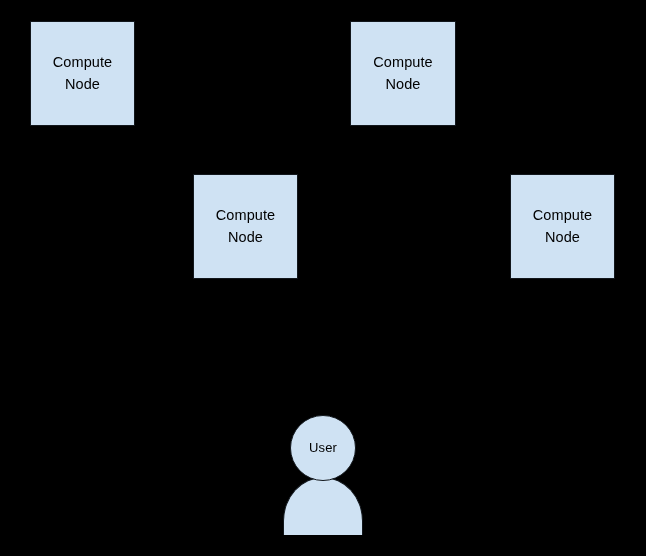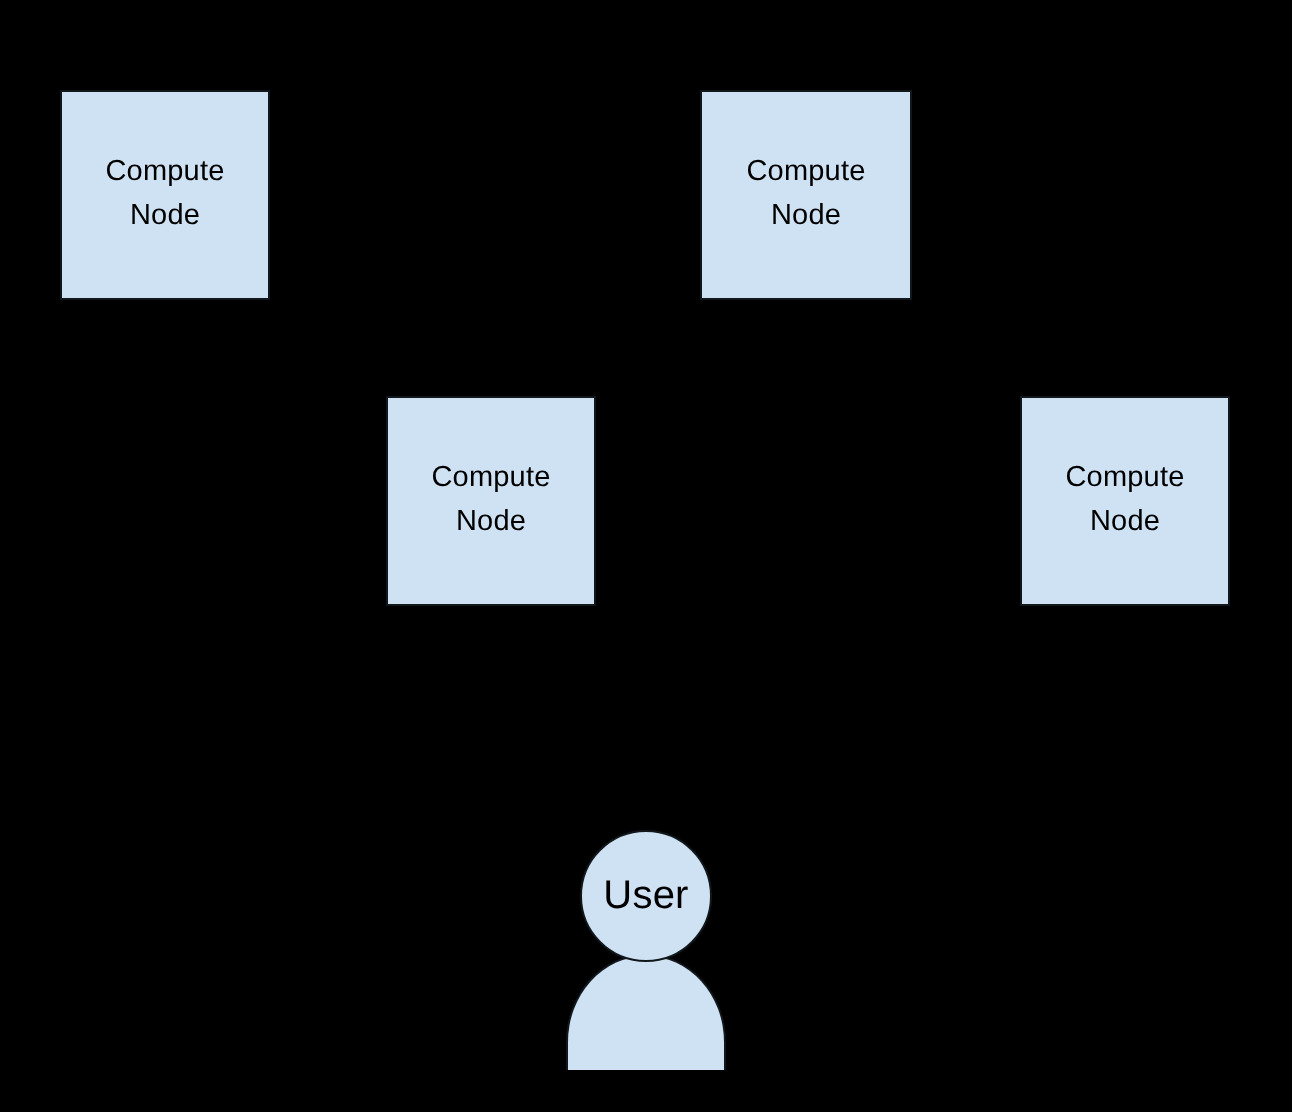--- a/index.html
+++ b/index.html
@@ -21,21 +21,20 @@
 
   
   .node-box {
     position: absolute;
     box-sizing: border-box;
     background: #cfe2f3;
     border: 1px solid #12171c;
     display: flex;
     align-items: center;
     justify-content: center;
-    margin-top: 24px;
   }
   .node-label {
     color: #000000;
     font-size: 14.5px;
     line-height: 1.45;
     text-align: center;
     white-space: pre-line;
     letter-spacing: 0.1px;
     font-family: "Liberation Sans", "DejaVu Sans", sans-serif;
   }
@@ -50,21 +49,21 @@
     background: #cfe2f3;
     border: 1px solid #12171c;
     border-radius: 50%;
     display: flex;
     align-items: center;
     justify-content: center;
     z-index: 2;
   }
   .actor-head-label {
     color: #000000;
-    font-size: 20px;
+    font-size: 13px;
     line-height: 1.4;
     text-align: left;
     letter-spacing: 0.1px;
     font-family: "Liberation Sans", "DejaVu Sans", sans-serif;
   }
   .actor-body {
     position: absolute;
     box-sizing: border-box;
     background: #cfe2f3;
     border: 1px solid #12171c;

